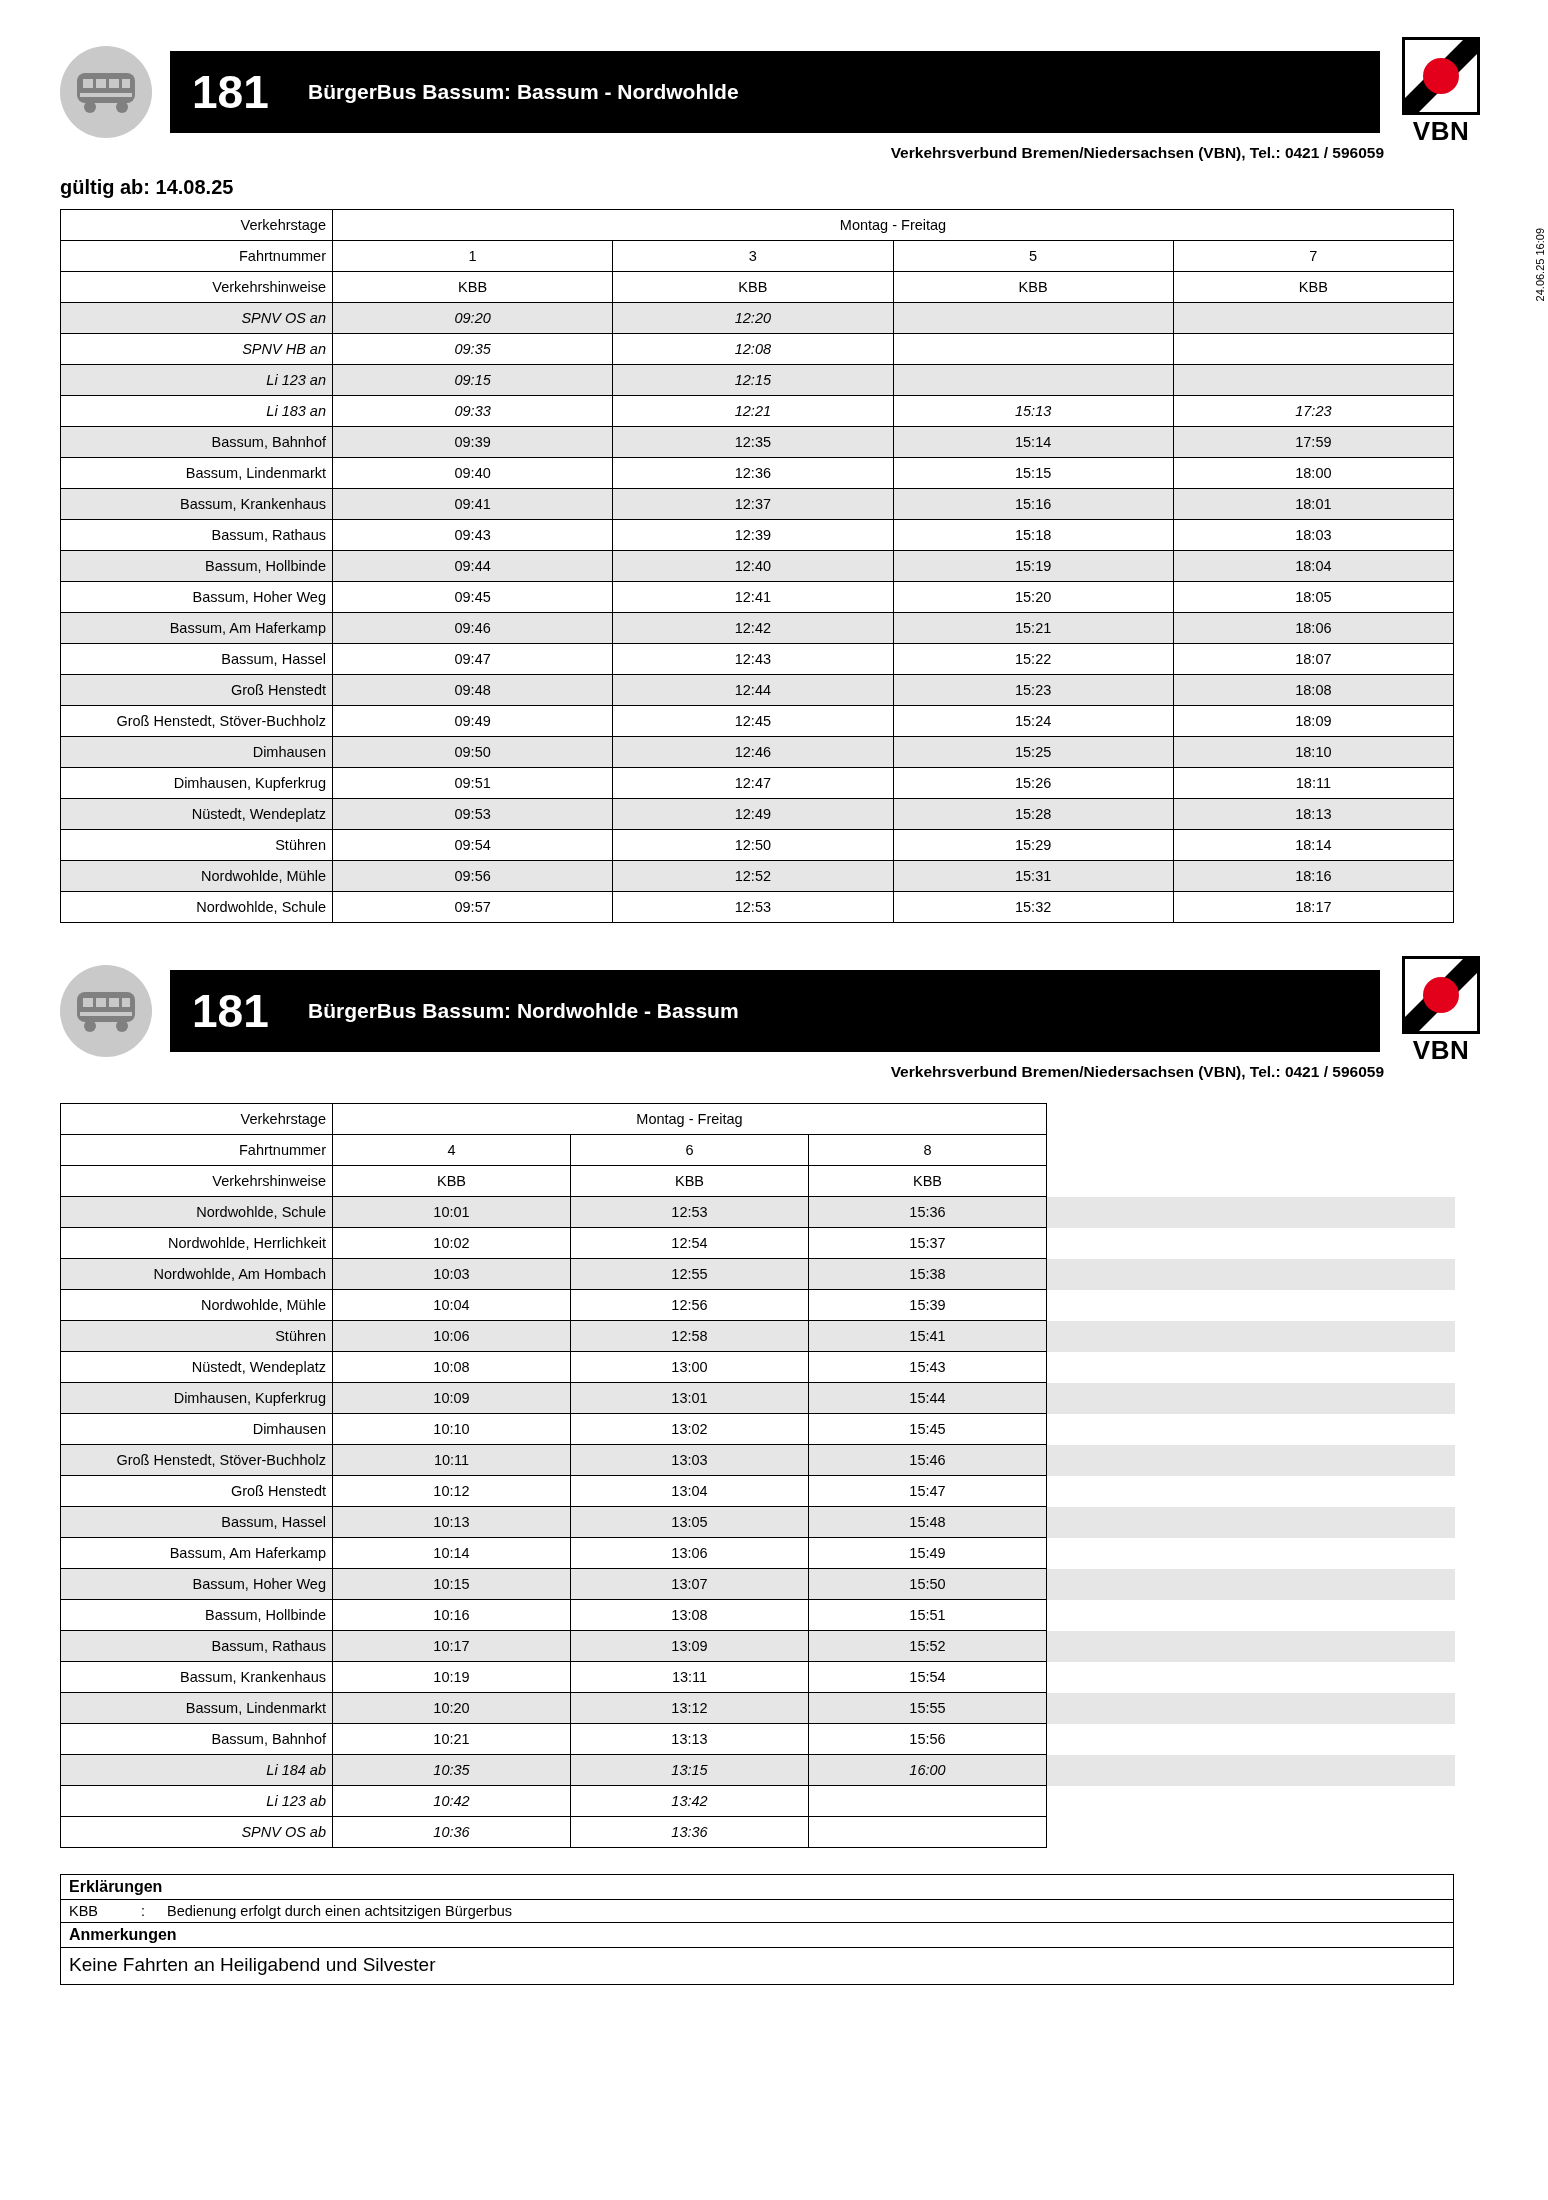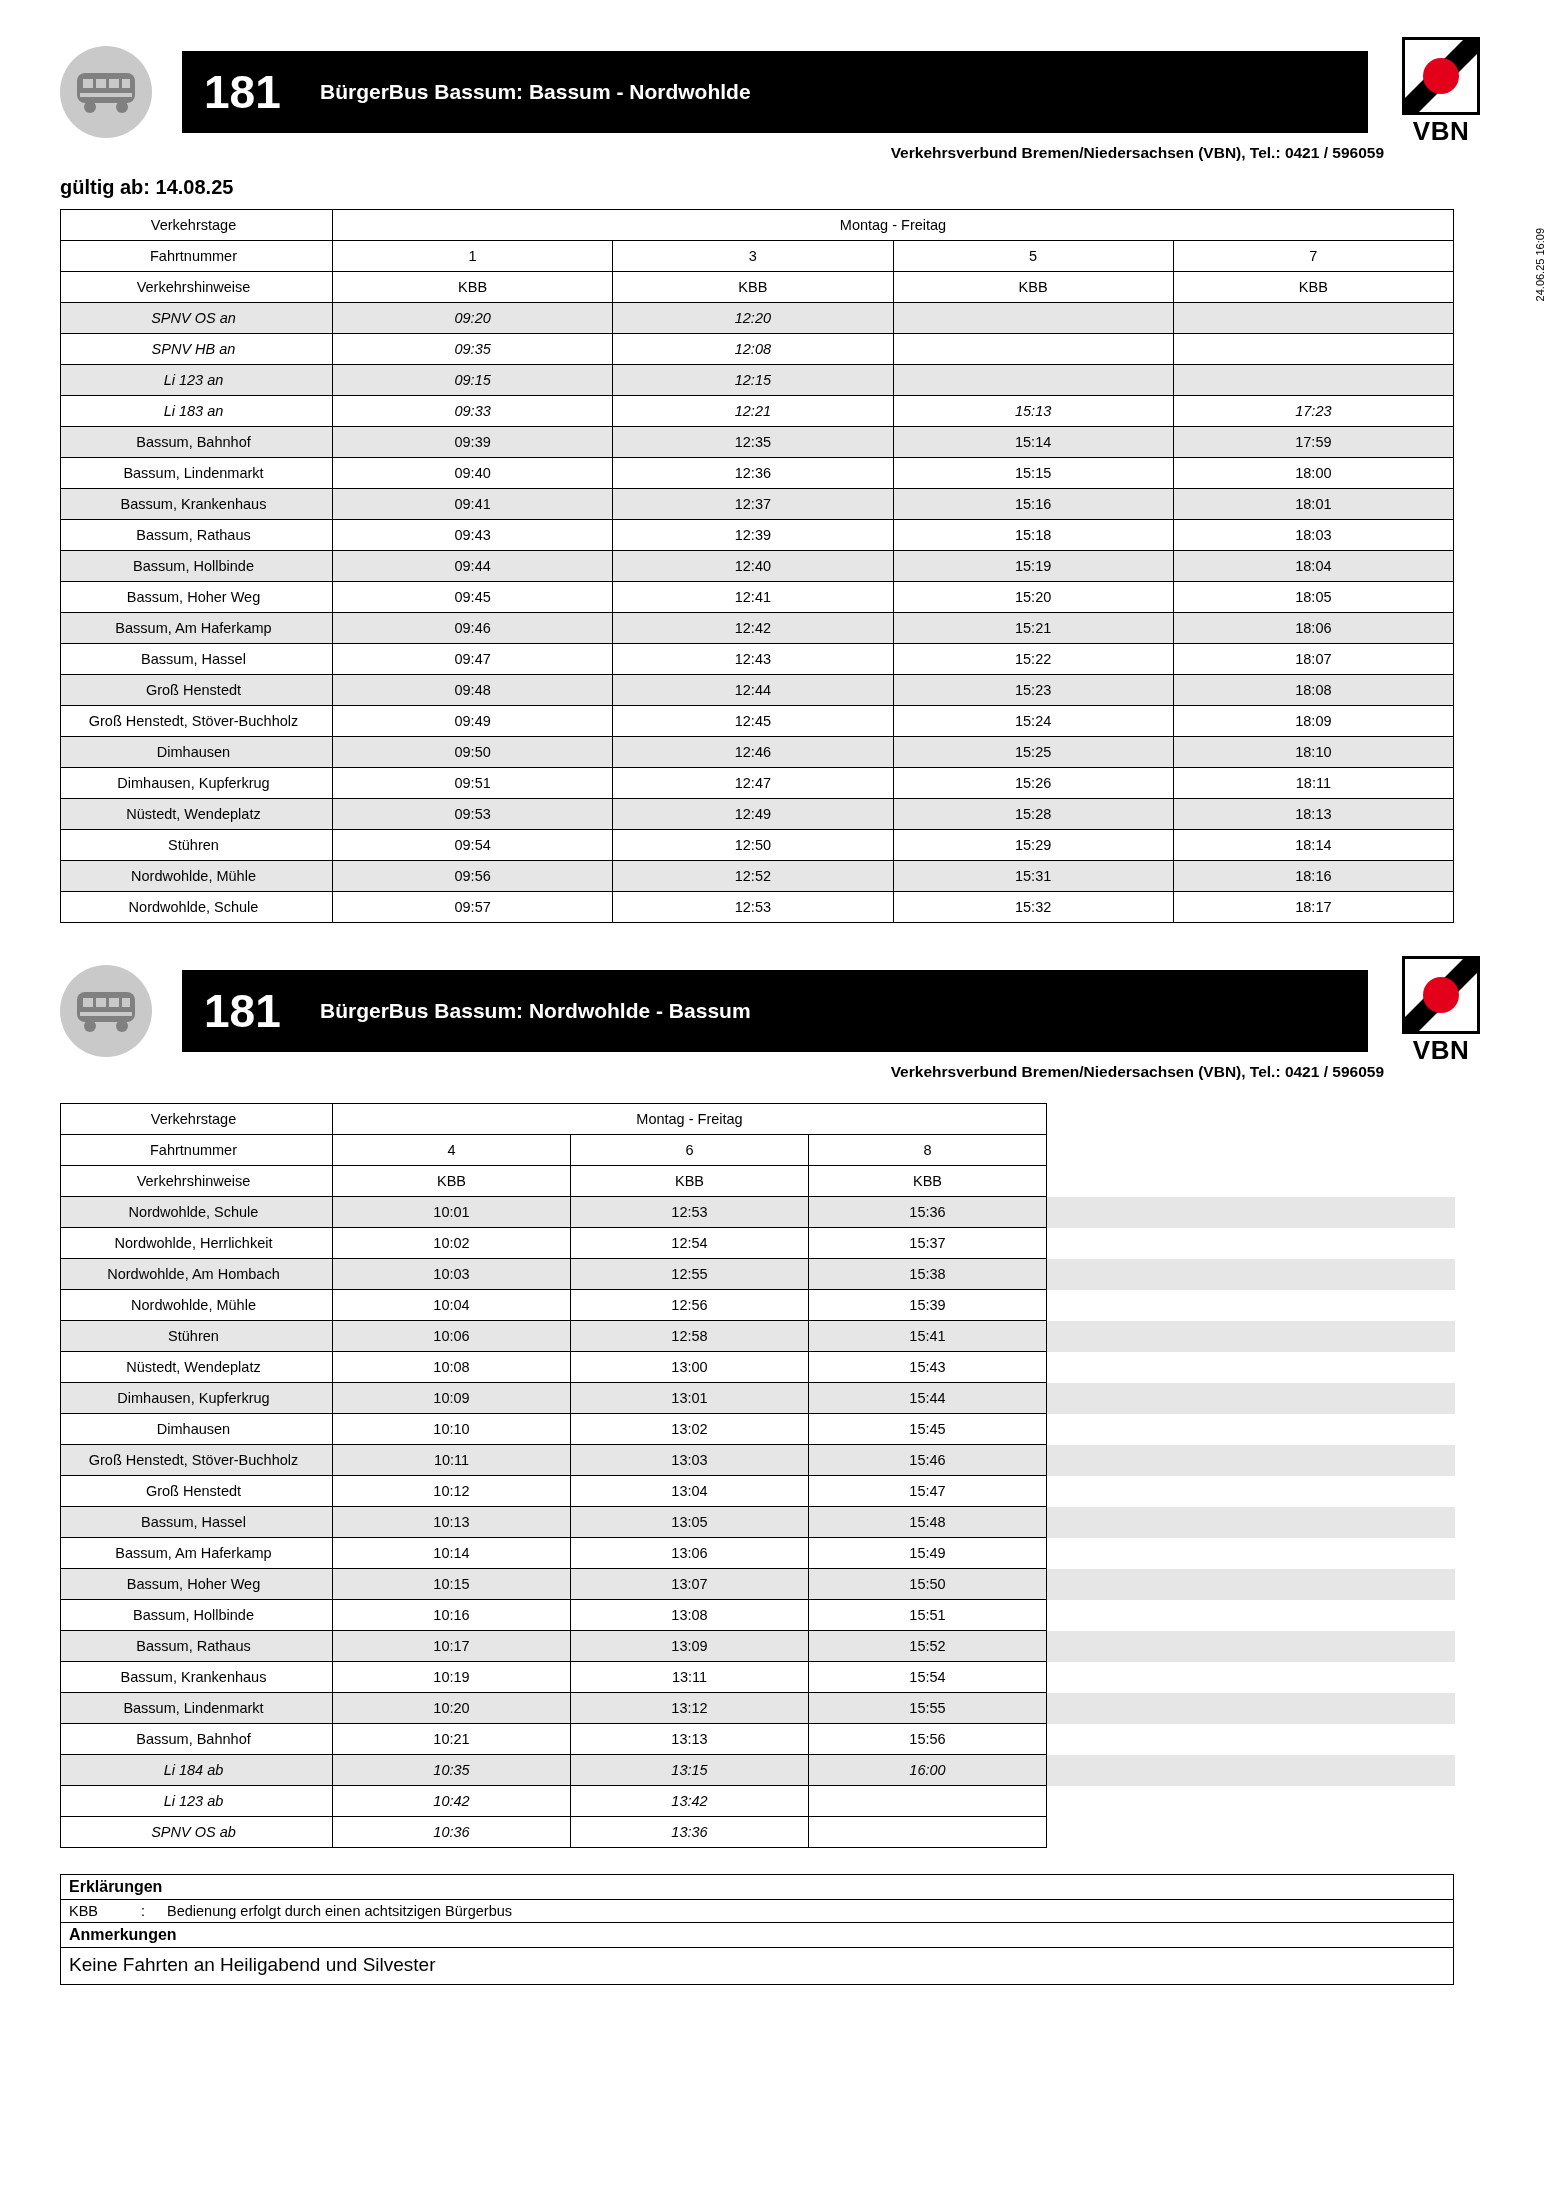--- a/index.html
+++ b/index.html
@@ -16,21 +16,21 @@
     position: relative;
     width: 1548px;
     height: 2200px;
     padding: 40px 60px;
   }
 
   
   .hdr {
     display: flex;
     align-items: center;
-    gap: 12px;
+    gap: 0px;
     height: 104px;
   }
   .bus-circle {
     width: 92px; height: 92px;
     border-radius: 50%;
     background: #c9c9c9;
     display: flex; align-items: center; justify-content: center;
     flex: 0 0 auto;
     margin-right: 18px;
   }
@@ -93,21 +93,21 @@
   }
   table.tt td, table.tt th {
     border: 1px solid #000;
     padding: 2px 6px;
     height: 31px;
     font-weight: normal;
     text-align: center;
     vertical-align: middle;
   }
   table.tt td.stop {
-    text-align: center;
+    text-align: right;
     width: 272px;
     padding-left: 0;
   }
   .row-alt { background: #e6e6e6; }
   .bold { font-weight: bold; }
   .ital { font-style: italic; }
   .center-span { text-align: center; font-weight: bold; }
 
   
   .side-code {

